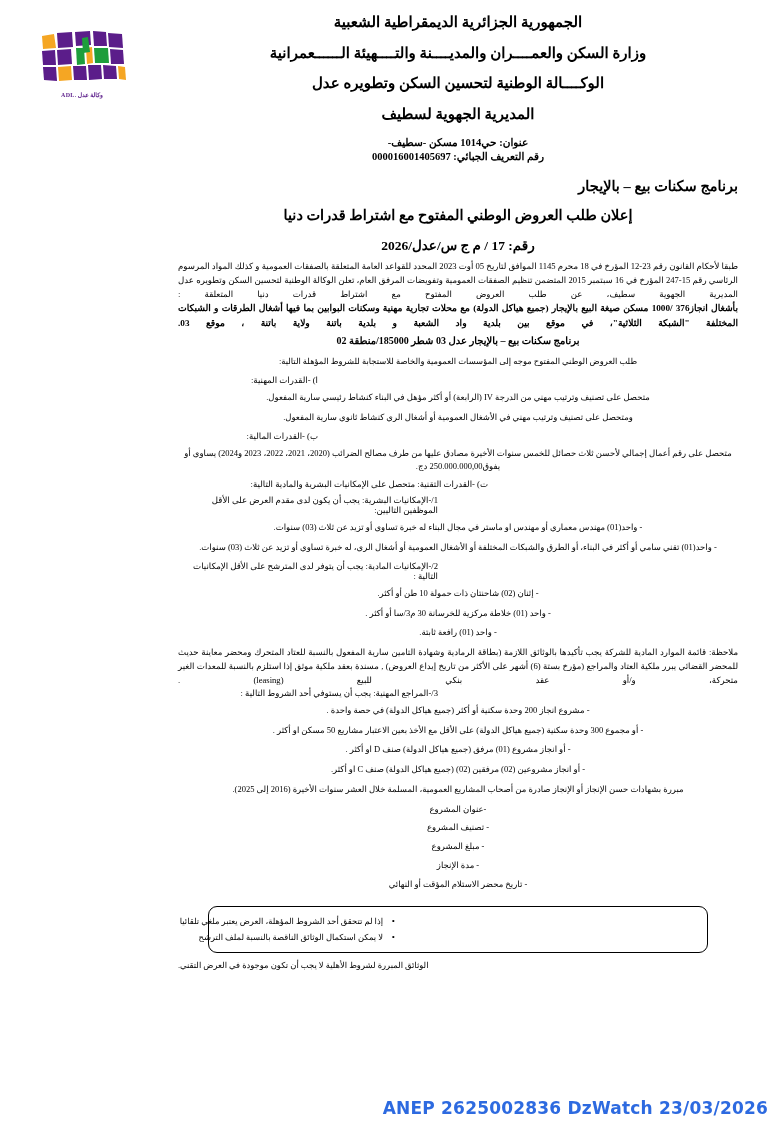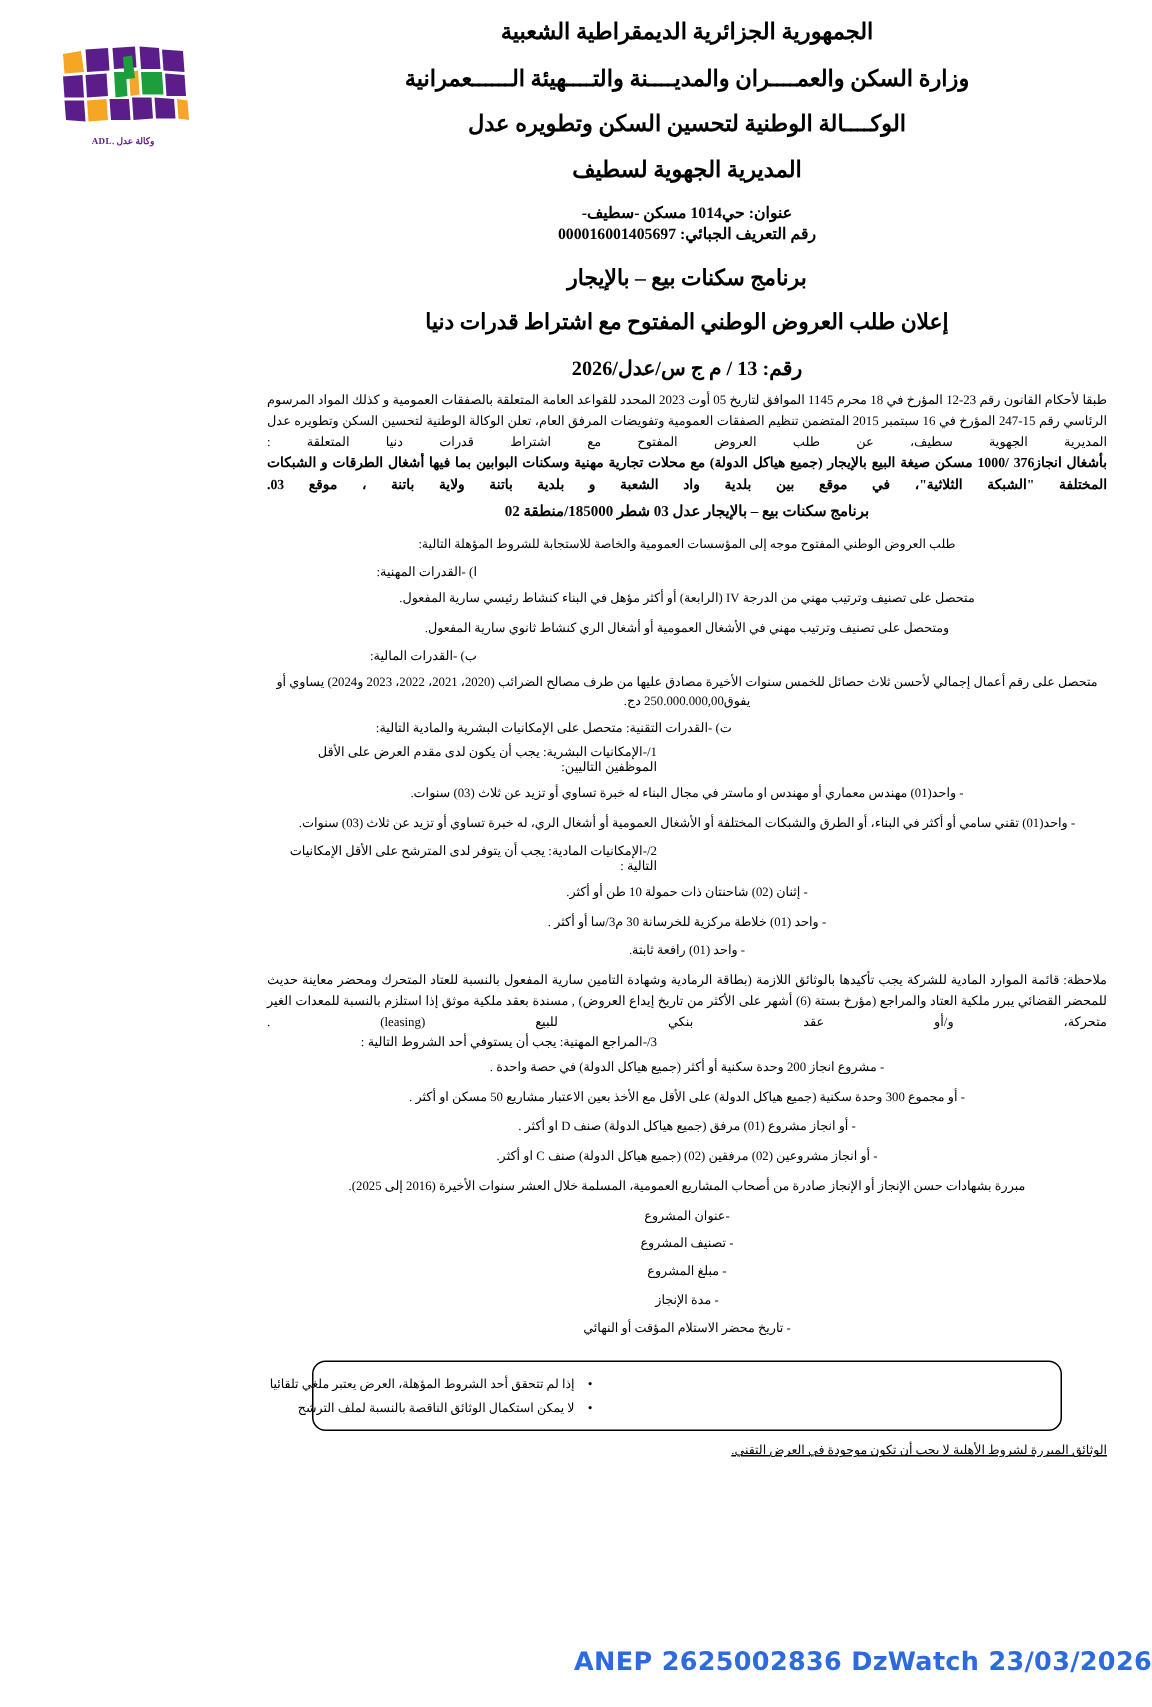--- a/index.html
+++ b/index.html
@@ -68,20 +68,21 @@
     margin: 0;
   }
 
   
   .title-block { text-align: center; margin-top: 14px; }
   .title-main {
     font-size: 14.5px;
     font-weight: bold;
     margin: 0 0 12px 0;
     line-height: 1.15;
+    text-align: right;
   }
   .title-sub {
     font-size: 14.5px;
     font-weight: bold;
     margin: 0 0 13px 0;
     line-height: 1.15;
   }
   .title-ref {
     font-size: 13.5px;
     font-weight: bold;
@@ -158,23 +159,22 @@
   }
   .note-box li::before {
     content: "\2022";
     position: absolute;
     right: 0;
     top: -1px;
     font-size: 9px;
   }
   .post-note {
     font-size: 8.4px;
-    text-align: right;
+    text-align: left;
     margin: 7px 0 0 0;
-    text-decoration: underline;
   }
 
   
   .footer {
     position: absolute;
     left: 0;
     right: 0;
     bottom: 20px;
     text-align: right;
     direction: ltr;
@@ -226,21 +226,21 @@
     <div class="hdr-line l2">وزارة السكن والعمــــران والمديــــنة والتــــهيئة الــــــعمرانية</div>
     <div class="hdr-line">الوكــــالة الوطنية لتحسين السكن وتطويره عدل</div>
     <div class="hdr-line">المديرية الجهوية لسطيف</div>
     <div class="hdr-small">عنوان: حي1014 مسكن -سطيف-</div>
     <div class="hdr-small">رقم التعريف الجبائي: 000016001405697</div>
   </div>
 
   <div class="title-block">
     <div class="title-main">برنامج سكنات  بيع – بالإيجار</div>
     <div class="title-sub">إعلان طلب العروض الوطني المفتوح مع اشتراط قدرات دنيا</div>
-    <div class="title-ref">رقم: 13 / م  ج س/عدل/2026</div>
+    <div class="title-ref">رقم: 17 / م  ج س/عدل/2026</div>
   </div>
 
   <div class="body-block">
 
     <p class="para-just">طبقا لأحكام القانون رقم 23-12 المؤرخ في 18 محرم  1145 الموافق لتاريخ 05 أوت 2023 المحدد للقواعد العامة المتعلقة بالصفقات العمومية و كذلك  المواد المرسوم الرئاسي رقم 15-247 المؤرخ في 16 سبتمبر 2015 المتضمن تنظيم الصفقات العمومية وتفويضات المرفق العام، تعلن الوكالة الوطنية لتحسين السكن وتطويره عدل المديرية الجهوية سطيف، عن طلب العروض المفتوح مع اشتراط قدرات دنيا المتعلقة :</p>
 
     <p class="bold-para">بأشغال انجاز376 /1000 مسكن صيغة البيع بالإيجار (جميع هياكل الدولة) مع محلات تجارية مهنية وسكنات البوابين بما فيها أشغال الطرقات و الشبكات المختلفة "الشبكة الثلاثية"، في موقع بين بلدية واد الشعبة و بلدية باتنة ولاية باتنة ، موقع 03.</p>
 
     <p class="center-bold">برنامج سكنات بيع – بالإيجار عدل 03 شطر  185000/منطقة 02</p>
 

